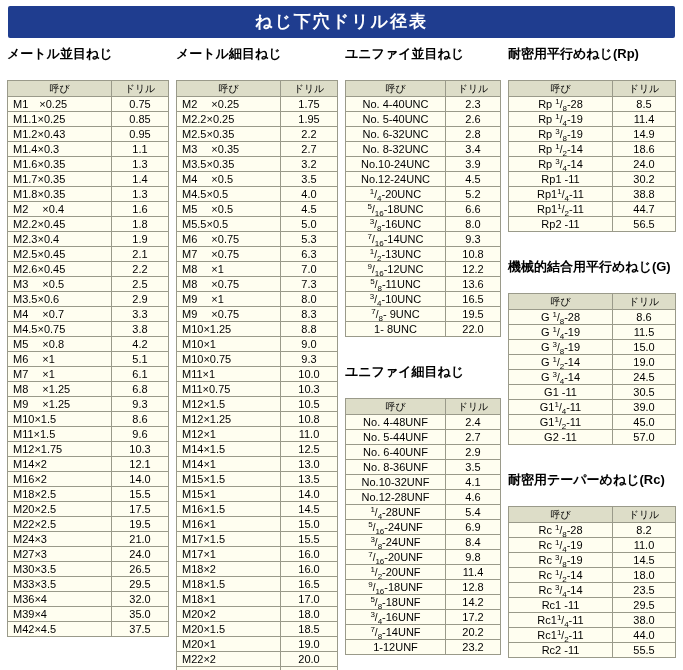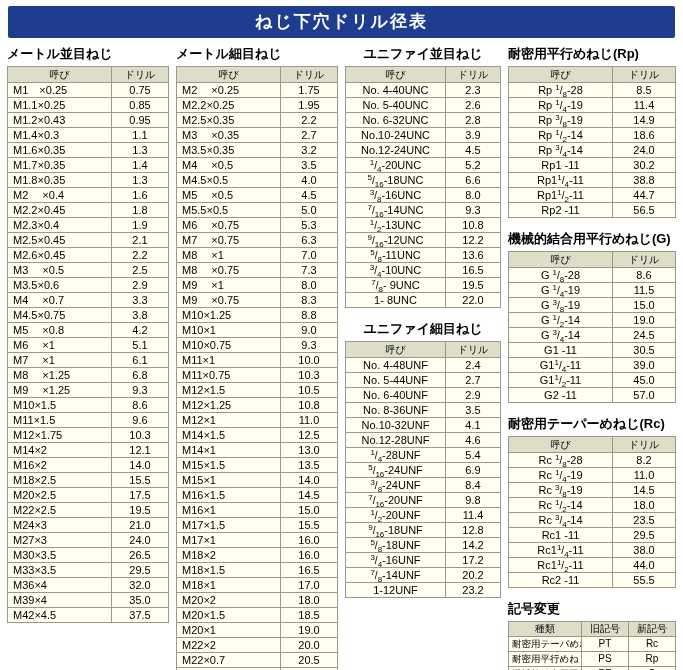--- a/index.html
+++ b/index.html
@@ -35,25 +35,25 @@
   .columns {
     display: flex;
     flex-direction: row;
     padding: 0 7px;
     gap: 7px;
     align-items: flex-start;
   }
   .col {
     display: flex;
     flex-direction: column;
-    gap: 2px;
+    gap: 16px;
   }
   .col-1 { width: 162px; }
   .col-2 { width: 162px; }
-  .col-3 { width: 156px; align-items: center; }
+  .col-3 { width: 156px; }
   .col-4 { width: 168px; }
 
   .sect-title {
     font-size: 13px;
     font-weight: bold;
     margin: 0 0 3px 0;
     line-height: 15px;
     white-space: nowrap;
   }
   .sect-title.spaced { margin-top: 11px; }
@@ -455,20 +455,24 @@
             </tr>
             <tr>
               <td class="name ctr">No.  5-40UNC</td>
               <td class="val">2.6</td>
             </tr>
             <tr>
               <td class="name ctr">No.  6-32UNC</td>
               <td class="val">2.8</td>
             </tr>
             <tr>
+              <td class="name ctr">No.  8-32UNC</td>
+              <td class="val">3.4</td>
+            </tr>
+            <tr>
               <td class="name ctr">No.10-24UNC</td>
               <td class="val">3.9</td>
             </tr>
             <tr>
               <td class="name ctr">No.12-24UNC</td>
               <td class="val">4.5</td>
             </tr>
             <tr>
               <td class="name ctr"><span class="frac"><sup>1</sup>/<sub>4</sub></span>-20UNC</td>
               <td class="val">5.2</td>

